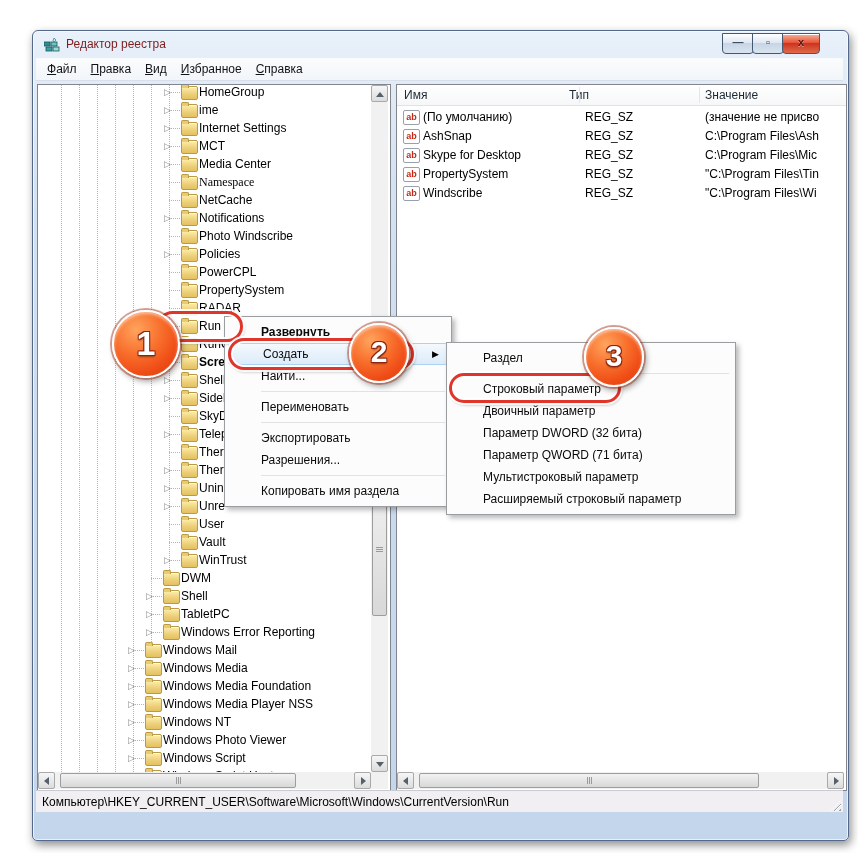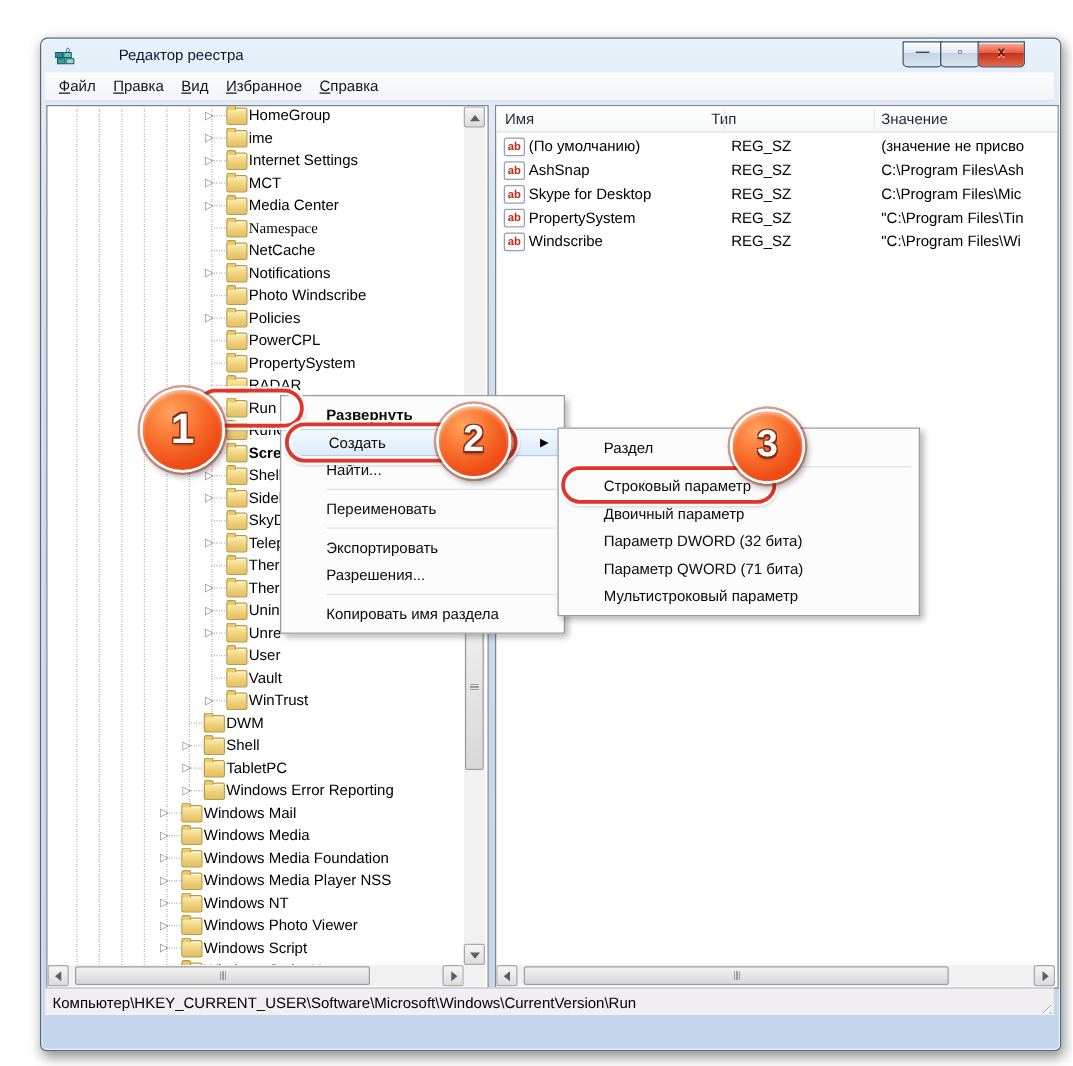--- a/index.html
+++ b/index.html
@@ -5,21 +5,21 @@
   html,body{margin:0;padding:0;background:#fff;}
   #stage{position:relative;width:858px;height:853px;overflow:hidden;background:#fff;
          font-family:"Liberation Sans",sans-serif;font-size:12px;color:#000;}
   .abs{position:absolute;}
 
   
   #win{left:32px;top:30px;width:815px;height:809px;border-radius:6px 6px 5px 5px;
        background:linear-gradient(180deg,#e9f1fa 0%,#d4e2f2 18%,#c8daee 60%,#c3d6ec 100%);
        border:1px solid #53688b;box-shadow:2px 4px 10px rgba(0,0,0,.45), inset 0 0 0 1px rgba(255,255,255,.65);}
   #titlebar{left:36px;top:33px;width:807px;height:24px;}
-  #title-text{left:66px;top:37px;color:#0f172a;margin-left:29px;}
+  #title-text{left:66px;top:37px;color:#7f1d1d;}
   .winbtn{top:33px;height:19px;border:1px solid #44586f;border-radius:0 0 4px 4px;
           background:linear-gradient(180deg,#ffffff,#dfe8f2 45%,#c6d4e4 46%,#d9e4f0);box-shadow:inset 0 1px 0 #fff;
           text-align:center;line-height:17px;font-weight:bold;color:#3a4a5c;font-size:11px;}
   #btn-close{left:782px;width:36px;background:linear-gradient(180deg,#f6b49c,#e8553a 45%,#c9311b 46%,#e06a4a);
              color:#5d1410;text-shadow:0 1px 0 rgba(255,255,255,.45);}
   #btn-min{left:722px;width:30px;}
   #btn-max{left:752px;width:30px;}
   #regedit-icon{left:44px;top:38px;width:16px;height:14px;}
 
   
@@ -450,20 +450,21 @@
     </div>
 
   <div id="new-submenu" class="abs menu">
       <div class="mi">Раздел</div>
       <div class="msep"></div>
       <div class="mi">Строковый параметр</div>
       <div class="mi">Двоичный параметр</div>
       <div class="mi">Параметр DWORD (32 бита)</div>
       <div class="mi">Параметр QWORD (71 бита)</div>
       <div class="mi">Мультистроковый параметр</div>
+      <div class="mi">Расширяемый строковый параметр</div>
     </div>
 
   <div id="statusbar" class="abs">
     <span>Компьютер\HKEY_CURRENT_USER\Software\Microsoft\Windows\CurrentVersion\Run</span>
   </div>
   <div id="resize-grip" class="abs"></div>
 
   <div class="abs oval" style="left:157px;top:311px;width:80px;height:25px;"></div>
   <div class="abs oval" style="left:228px;top:338px;width:180px;height:26px;"></div>
   <div class="abs oval" style="left:449px;top:373px;width:166px;height:24px;"></div>

